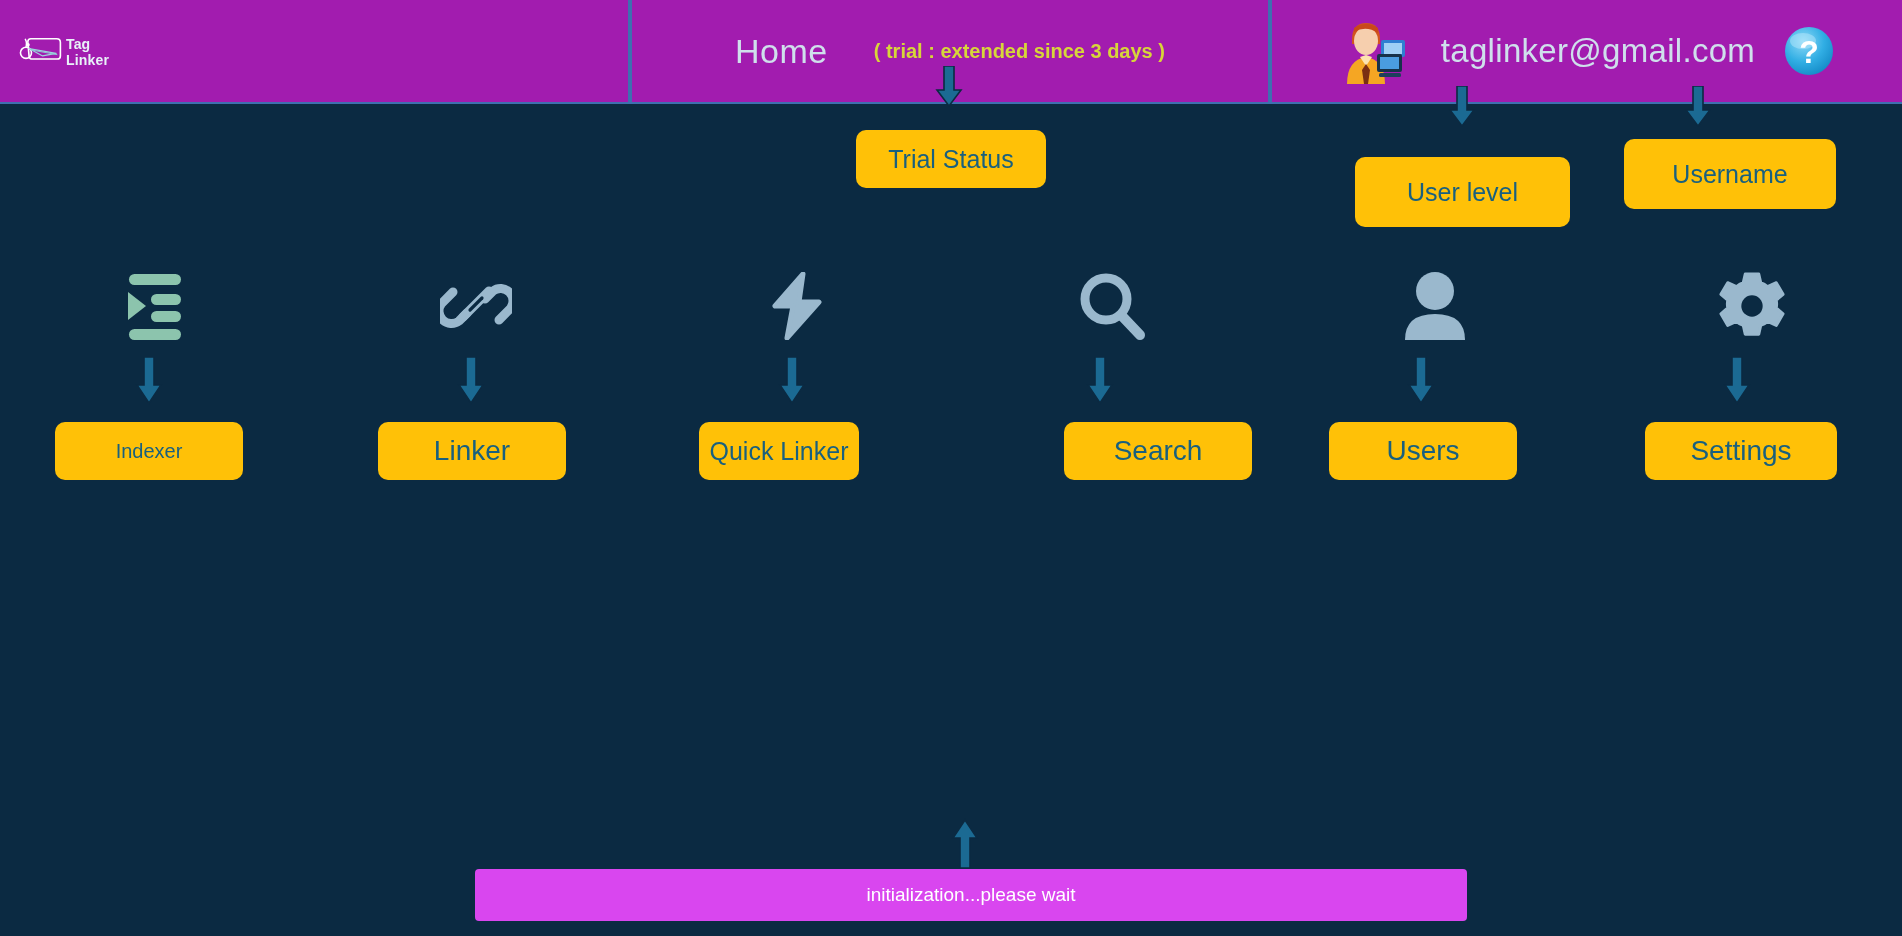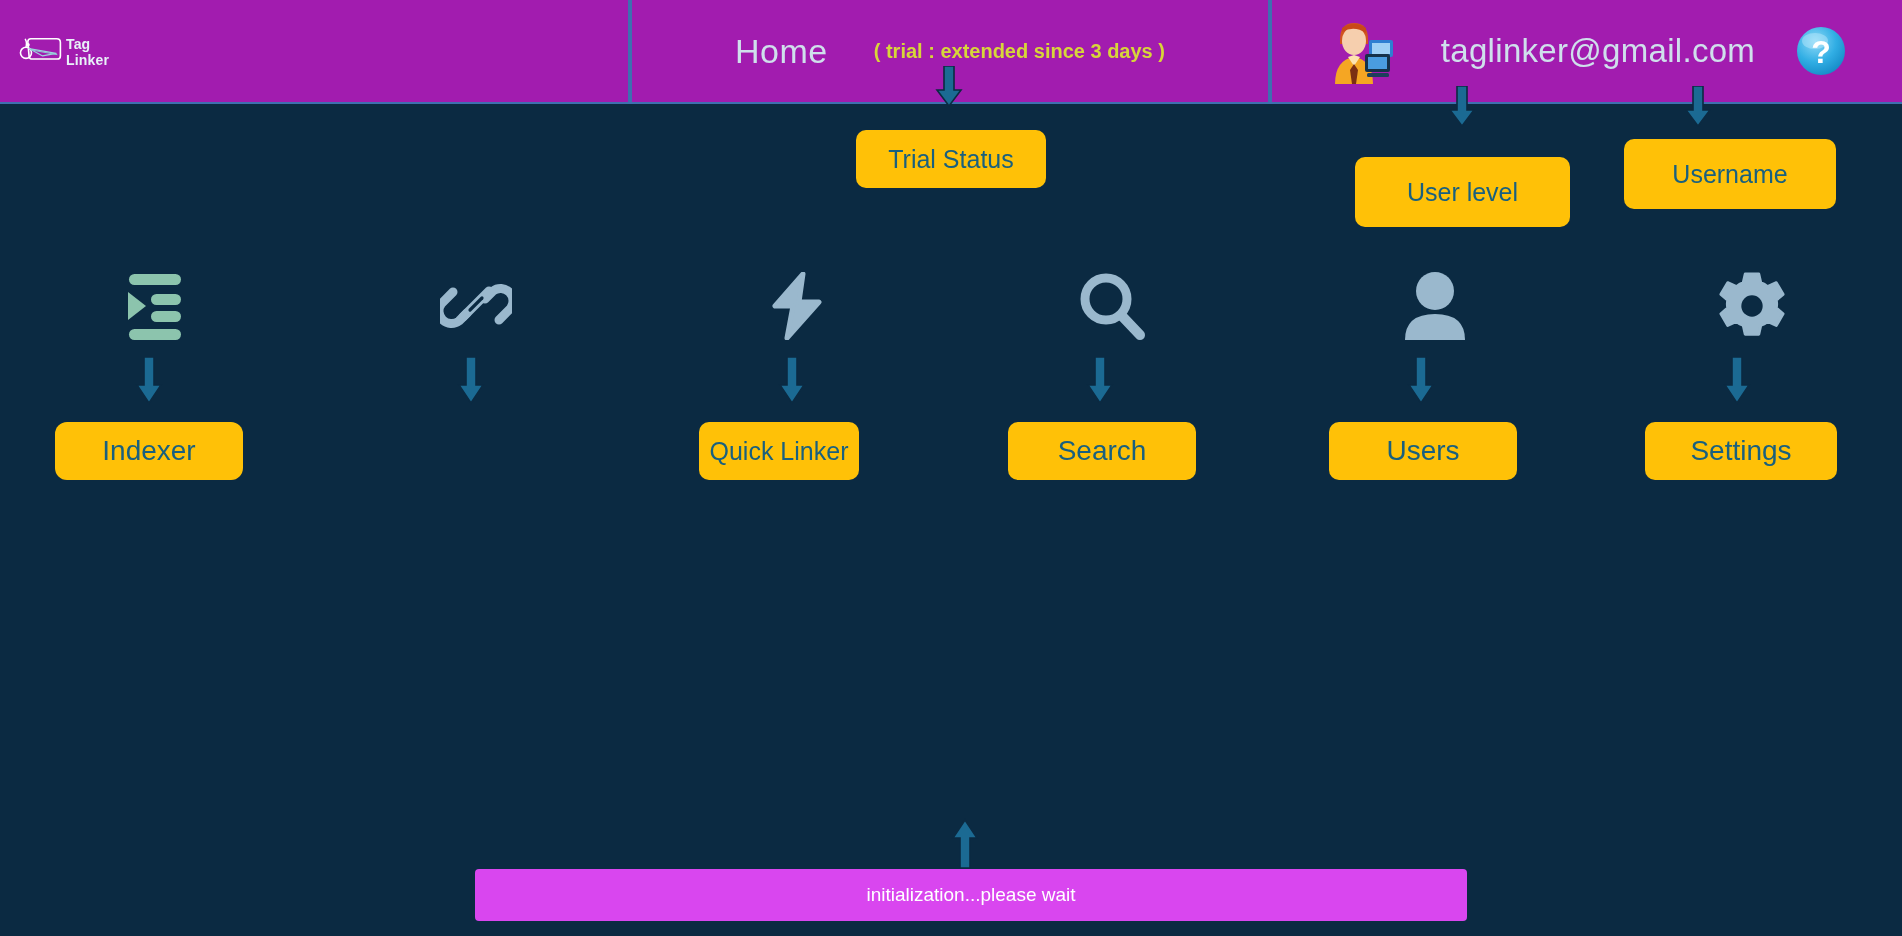--- a/index.html
+++ b/index.html
@@ -47,21 +47,21 @@
   .hpanel.center {
     width: 640px;
     justify-content: center;
     gap: 46px;
   }
 
   .hpanel.right {
     flex: 1;
     border-right: none;
     justify-content: center;
-    gap: 40px;
+    gap: 28px;
   }
 
   
   .logo-wrap {
     display: flex;
     align-items: center;
     width: 92px;
     margin-left: 8px;
   }
   .logo-mark { width: 78px; height: 56px; display:block; }
@@ -278,26 +278,27 @@
   <svg class="arrow-down" style="left:1086px; top:357px;" width="28" height="48" viewBox="0 0 28 48">
     <path d="M9 0 L19 0 L19 28 L26 28 L14 46 L2 28 L9 28 Z" fill="#1b6a93" stroke="#0b2a42" stroke-width="1.6"></path>
   </svg>
   <svg class="arrow-down" style="left:1407px; top:357px;" width="28" height="48" viewBox="0 0 28 48">
     <path d="M9 0 L19 0 L19 28 L26 28 L14 46 L2 28 L9 28 Z" fill="#1b6a93" stroke="#0b2a42" stroke-width="1.6"></path>
   </svg>
   <svg class="arrow-down" style="left:1723px; top:357px;" width="28" height="48" viewBox="0 0 28 48">
     <path d="M9 0 L19 0 L19 28 L26 28 L14 46 L2 28 L9 28 Z" fill="#1b6a93" stroke="#0b2a42" stroke-width="1.6"></path>
   </svg>
 
-  <div class="callout" style="left:55px; top:422px; width:188px; height:58px; font-size:28px;border-radius:12px;">Indexer</div>
-
+  <div class="callout" style="left:55px; top:422px; width:188px; height:58px; font-size:20px;">Indexer</div>
+
+  <div class="callout" style="left:378px; top:422px; width:188px; height:58px; font-size:28px;">Linker</div>
 
   <div class="callout" style="left:699px; top:422px; width:160px; height:58px; font-size:25px;">Quick Linker</div>
 
-  <div class="callout" style="left:1008px; top:422px; width:188px; height:58px; font-size:28px;">Search</div>
+  <div class="callout" style="left:1064px; top:422px; width:188px; height:58px; font-size:28px;">Search</div>
 
   <div class="callout" style="left:1329px; top:422px; width:188px; height:58px; font-size:28px;">Users</div>
 
   <div class="callout" style="left:1645px; top:422px; width:192px; height:58px; font-size:28px;">Settings</div>
 
 
   <svg class="arrow-up" style="left:951px; top:818px;" width="28" height="50" viewBox="0 0 28 50">
     <path d="M14 2 L26 20 L19 20 L19 50 L9 50 L9 20 L2 20 Z" fill="#1b6a93" stroke="#0b2a42" stroke-width="1.6"></path>
   </svg>
 

